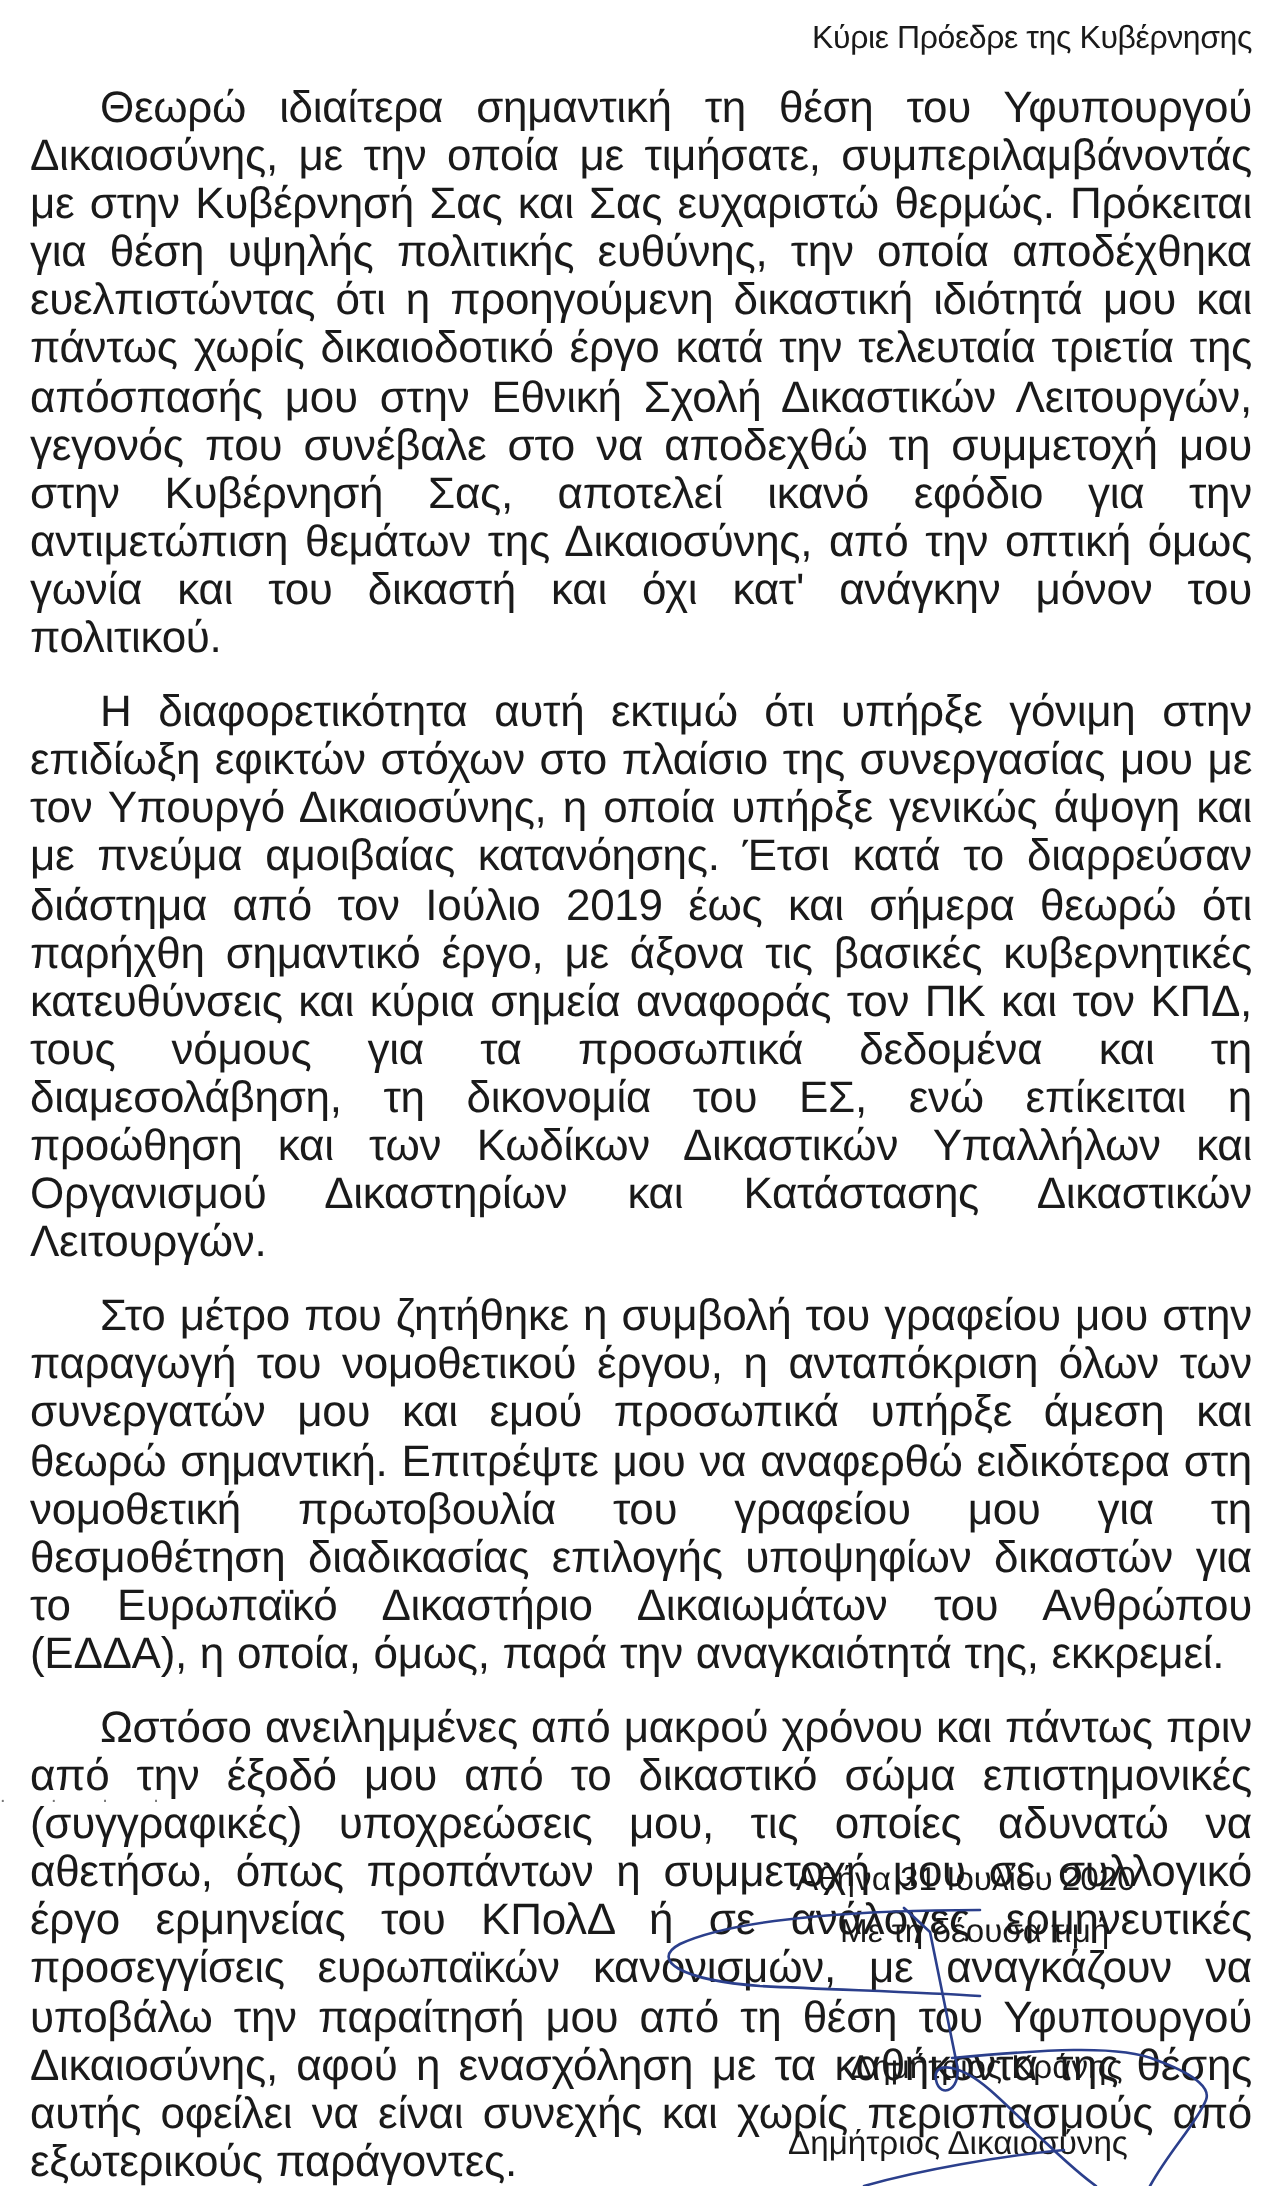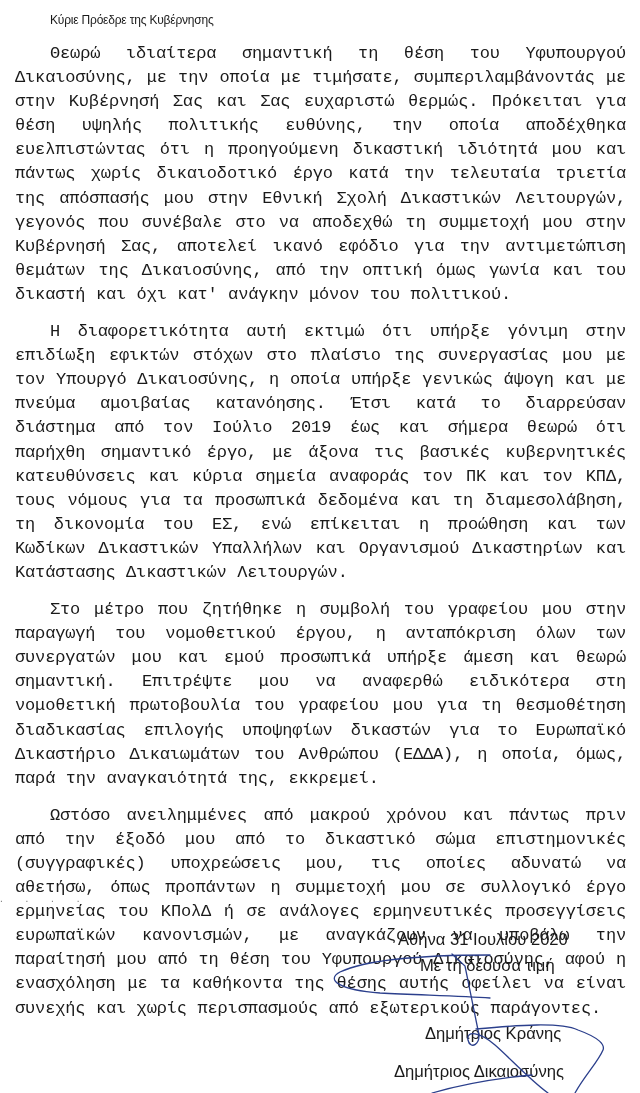--- a/index.html
+++ b/index.html
@@ -15,34 +15,34 @@
       font-family: "Liberation Sans", "DejaVu Sans", sans-serif;
       color: #1a1a1a;
     }
     .page {
       position: absolute;
       left: 15px;
       top: 8px;
       width: 611px;
     }
     .salutation {
-      font-size: 12px;
+      font-size: 16px;
       line-height: 24px;
       margin: 0 0 10px 35px;
       letter-spacing: -0.2px;
+      text-align: right;
     }
     .para {
-      font-size: 17px;
+      font-size: 22px;
       line-height: 24.1px;
       text-align: justify;
       text-indent: 35px;
       margin: 0 0 13px 0;
       letter-spacing: -0.15px;
       word-spacing: 0.5px;
-      font-family: Liberation Mono, monospace;
     }
     .closing {
       position: absolute;
       left: 0;
       width: 640px;
       font-size: 16.6px;
       line-height: 24px;
     }
     .closing .line {
       position: absolute;

